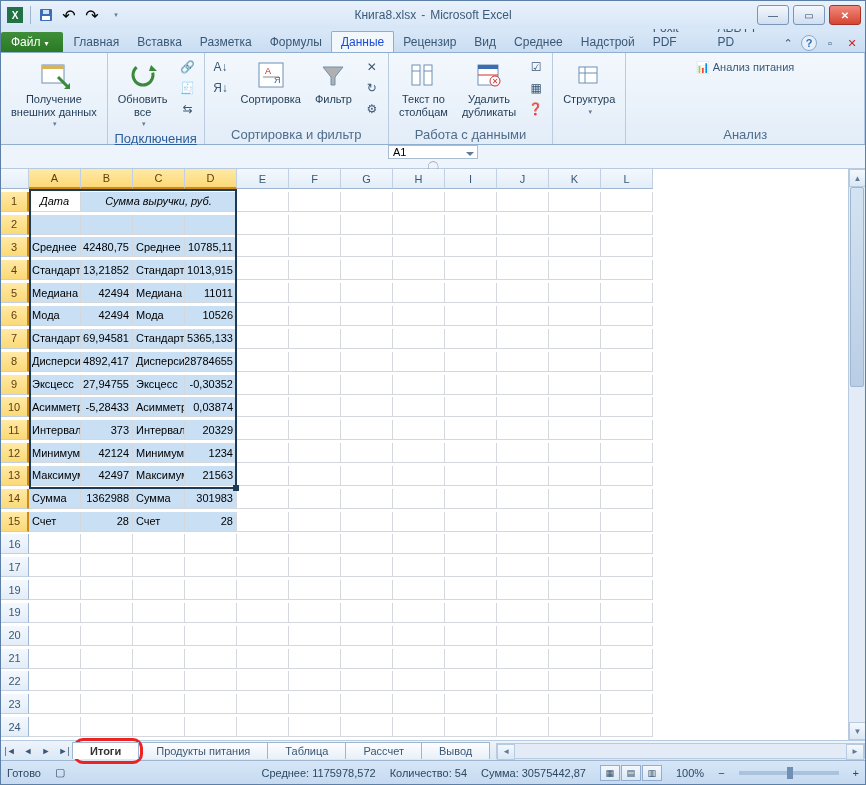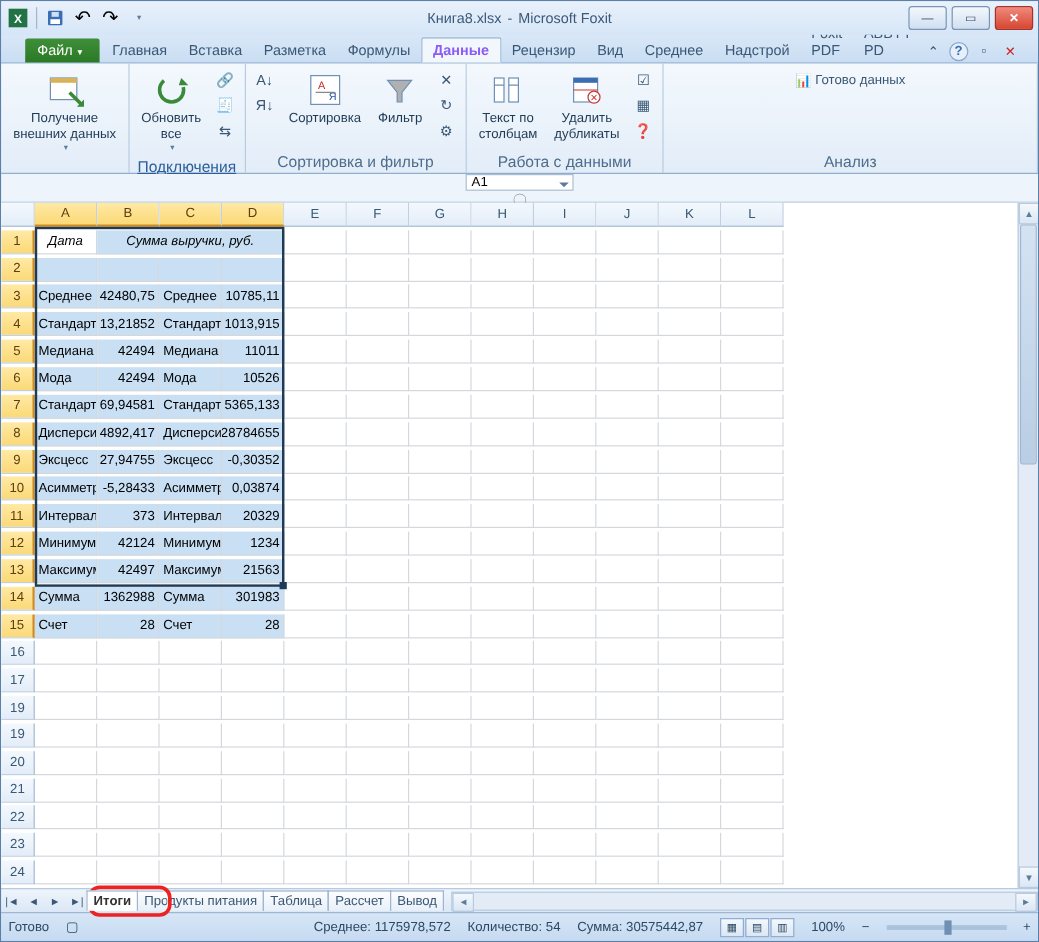--- a/index.html
+++ b/index.html
@@ -12,25 +12,25 @@
   .titlebar { height: 28px; display:flex; align-items:center; background: linear-gradient(#e9f1fb,#d6e6f7); position:relative; }
   .titlebar-left { display:flex; align-items:center; gap:3px; padding:0 4px; }
   .qat-btn { width:20px; height:20px; display:flex; align-items:center; justify-content:center; border-radius:2px; }
   .qat-sep { width:1px; height:18px; background:#9fb6d0; margin:0 2px; }
   .titlebar-center { position:absolute; left:50%; transform:translateX(-50%); font-size:12px; color:#3b5a7a; display:flex; gap:5px; }
   .win-controls { margin-left:auto; display:flex; align-items:center; height:100%; }
   .win-btn { width:32px; height:20px; margin-right:4px; border:1px solid #7b95b6; border-radius:3px; background:linear-gradient(#f4f8fc,#d0dff1); display:flex; align-items:center; justify-content:center; font-size:10px; color:#2f4b66; }
   .win-btn.close { background:linear-gradient(#f08a7d,#d64531); color:#fff; border-color:#a83324; font-weight:bold; }
 
   
-  .tabs-row { height:24px; display:flex; align-items:flex-end; padding:0 20px; background:linear-gradient(#d9e8f8,#c9ddf2); border-bottom:1px solid #8faed0; }
+  .tabs-row { height:24px; display:flex; align-items:flex-end; padding:0 0; background:linear-gradient(#d9e8f8,#c9ddf2); border-bottom:1px solid #8faed0; }
   .file-tab { background:linear-gradient(#3f8e3a,#2a7a25); color:#fff; padding:3px 14px 3px 10px; font-size:12px; border-radius:2px 2px 0 0; margin-right:2px; position:relative; }
   .file-tab::after { content:"▾"; font-size:8px; margin-left:4px; }
   .rib-tab { padding:3px 9px; font-size:12px; color:#3a5875; cursor:default; }
-  .rib-tab.active { background:#f2f7fc; border:1px solid #8faed0; border-bottom:none; border-radius:2px 2px 0 0; color:#8b5cf6;font-weight:bold; }
+  .rib-tab.active { background:#f2f7fc; border:1px solid #8faed0; border-bottom:none; border-radius:2px 2px 0 0; color:#1d4ed8; }
   .tabs-right { margin-left:auto; display:flex; align-items:center; gap:4px; padding-right:4px; }
   .corner-btn { width:18px; height:18px; display:flex; align-items:center;justify-content:center; font-size:11px; color:#3a5875; }
   .corner-btn.help { color:#2f6fb6; font-weight:bold; border:1px solid #88a9cb; border-radius:50%; width:16px; height:16px; background:#e7f0fa; }
 
   
   .ribbon { height:92px; background:linear-gradient(#f3f8fd,#e3edf8); border-bottom:1px solid #8faed0; display:flex; }
   .rib-group { border-right:1px solid #b9ccdf; padding:4px 6px 0 6px; display:flex; flex-direction:column; align-items:center; justify-content:space-between; }
   .rib-group-inner { display:flex; align-items:flex-start; gap:6px; flex:1; }
   .rib-group-label { font-size:13px; color:#4e6d8c; padding:1px 0 2px; text-align:center; white-space:nowrap; }
   .rib-group-label.link { text-decoration:underline; color:#2c5e9b; }
@@ -64,21 +64,21 @@
 
   
   .sel-rect { position:absolute; border:2px solid #1f3a55; pointer-events:none; left:28px; top:20px; width:208px; height:300px; }
   .sel-rect::after { content:""; position:absolute; right:-4px; bottom:-4px; width:6px; height:6px; background:#1f3a55; }
 
   
   footer { height:44px; display:flex; flex-direction:column; }
   .sheet-tabs-row { height:20px; background:linear-gradient(#eef4fb,#dbe8f6); border-top:1px solid #b7cadf; display:flex; align-items:center; font-size:11px; position:relative; }
   .stab-nav { display:flex; }
   .stab-nav button { width:18px; height:18px; border:none; background:transparent; font-size:9px; color:#3a5875; }
-  .stab { padding:2px 5px; border:1px solid #9fb6d0; border-bottom:none; background:linear-gradient(#fdfdfe,#e8f0f9); margin-left:-1px; color:#3a5875; }
+  .stab { padding:2px 17px; border:1px solid #9fb6d0; border-bottom:none; background:linear-gradient(#fdfdfe,#e8f0f9); margin-left:-1px; color:#3a5875; }
   .stab.active { background:#fff; font-weight:bold; color:#333; position:relative; z-index:2; }
   .highlight-ring { position:absolute; border:3px solid #e22; border-radius:10px; pointer-events:none; left:72px; top:-3px; width:70px; height:26px; box-shadow:0 0 0 1px rgba(255,255,255,.6) inset; }
   .hscroll { flex:1; height:16px; margin-left:6px; background:#e3ecf6; border:1px solid #b7cadf; position:relative; }
   .hscroll::before, .hscroll::after { content:"◄"; position:absolute; top:0; width:16px; height:14px; display:flex;align-items:center;justify-content:center; font-size:8px; color:#5d7c9b; background:linear-gradient(#f4f8fc,#dae7f4); border:1px solid #b7cadf; }
   .hscroll::before { left:0; }
   .hscroll::after { content:"►"; right:0; }
   .status-row { height:24px; background:linear-gradient(#d6e6f7,#c6daf0); border-top:1px solid #9fb6d0; display:flex; align-items:center; font-size:11px; color:#2c4962; padding:0 6px; gap:14px; }
   .status-row .spacer { flex:1; }
   .view-btns { display:flex; gap:1px; }
   .view-btns span { width:20px; height:16px; border:1px solid #93add0; background:linear-gradient(#f4f8fc,#dae7f4); display:flex; align-items:center; justify-content:center; font-size:9px; }
@@ -113,21 +113,21 @@
             <rect x="4" y="2" width="6" height="4" fill="#cfe0f5"></rect>
           </svg>
       </span>
       <span class="qat-btn">↶</span>
       <span class="qat-btn">↷</span>
       <span class="qat-btn dd"></span>
     </div>
     <div class="titlebar-center">
       <span>Книга8.xlsx</span>
       <span>-</span>
-      <span>Microsoft Foxit</span>
+      <span>Microsoft Excel</span>
     </div>
     <div class="win-controls">
       <div class="win-btn">—</div>
       <div class="win-btn">▭</div>
       <div class="win-btn close">✕</div>
     </div>
   </div>
 
   <div class="tabs-row">
     <div class="file-tab">Файл</div>
@@ -253,26 +253,41 @@
         </div>
         <div class="small-btn-col">
           <span class="small-btn">☑</span>
           <span class="small-btn">▦</span>
           <span class="small-btn">❓</span>
         </div>
       </div>
       <div class="rib-group-label">Работа с данными</div>
     </div>
 
+    <div class="rib-group">
+      <div class="rib-group-inner">
+        <div class="big-btn dd">
+          <span class="ico">
+            <svg width="28" height="28">
+                <rect x="4" y="6" width="18" height="16" fill="#fff" stroke="#6f90b3"></rect>
+                <line x1="4" y1="12" x2="22" y2="12" stroke="#6f90b3"></line>
+                <line x1="10" y1="6" x2="10" y2="22" stroke="#6f90b3"></line>
+              </svg>
+          </span>
+          <span>Структура</span>
+        </div>
+      </div>
+      <div class="rib-group-label">&nbsp;</div>
+    </div>
 
     <div class="rib-group" style="flex:1">
       <div class="rib-group-inner" style="align-items:flex-start">
         <div class="small-btn txt">
           <span>📊</span>
-          <span>Готово данных</span>
+          <span>Анализ питания</span>
         </div>
       </div>
       <div class="rib-group-label">Анализ</div>
     </div>
   </div>
 
   <div class="fx-bar">
     <div class="namebox">
         <span>A1</span>
       </div>

